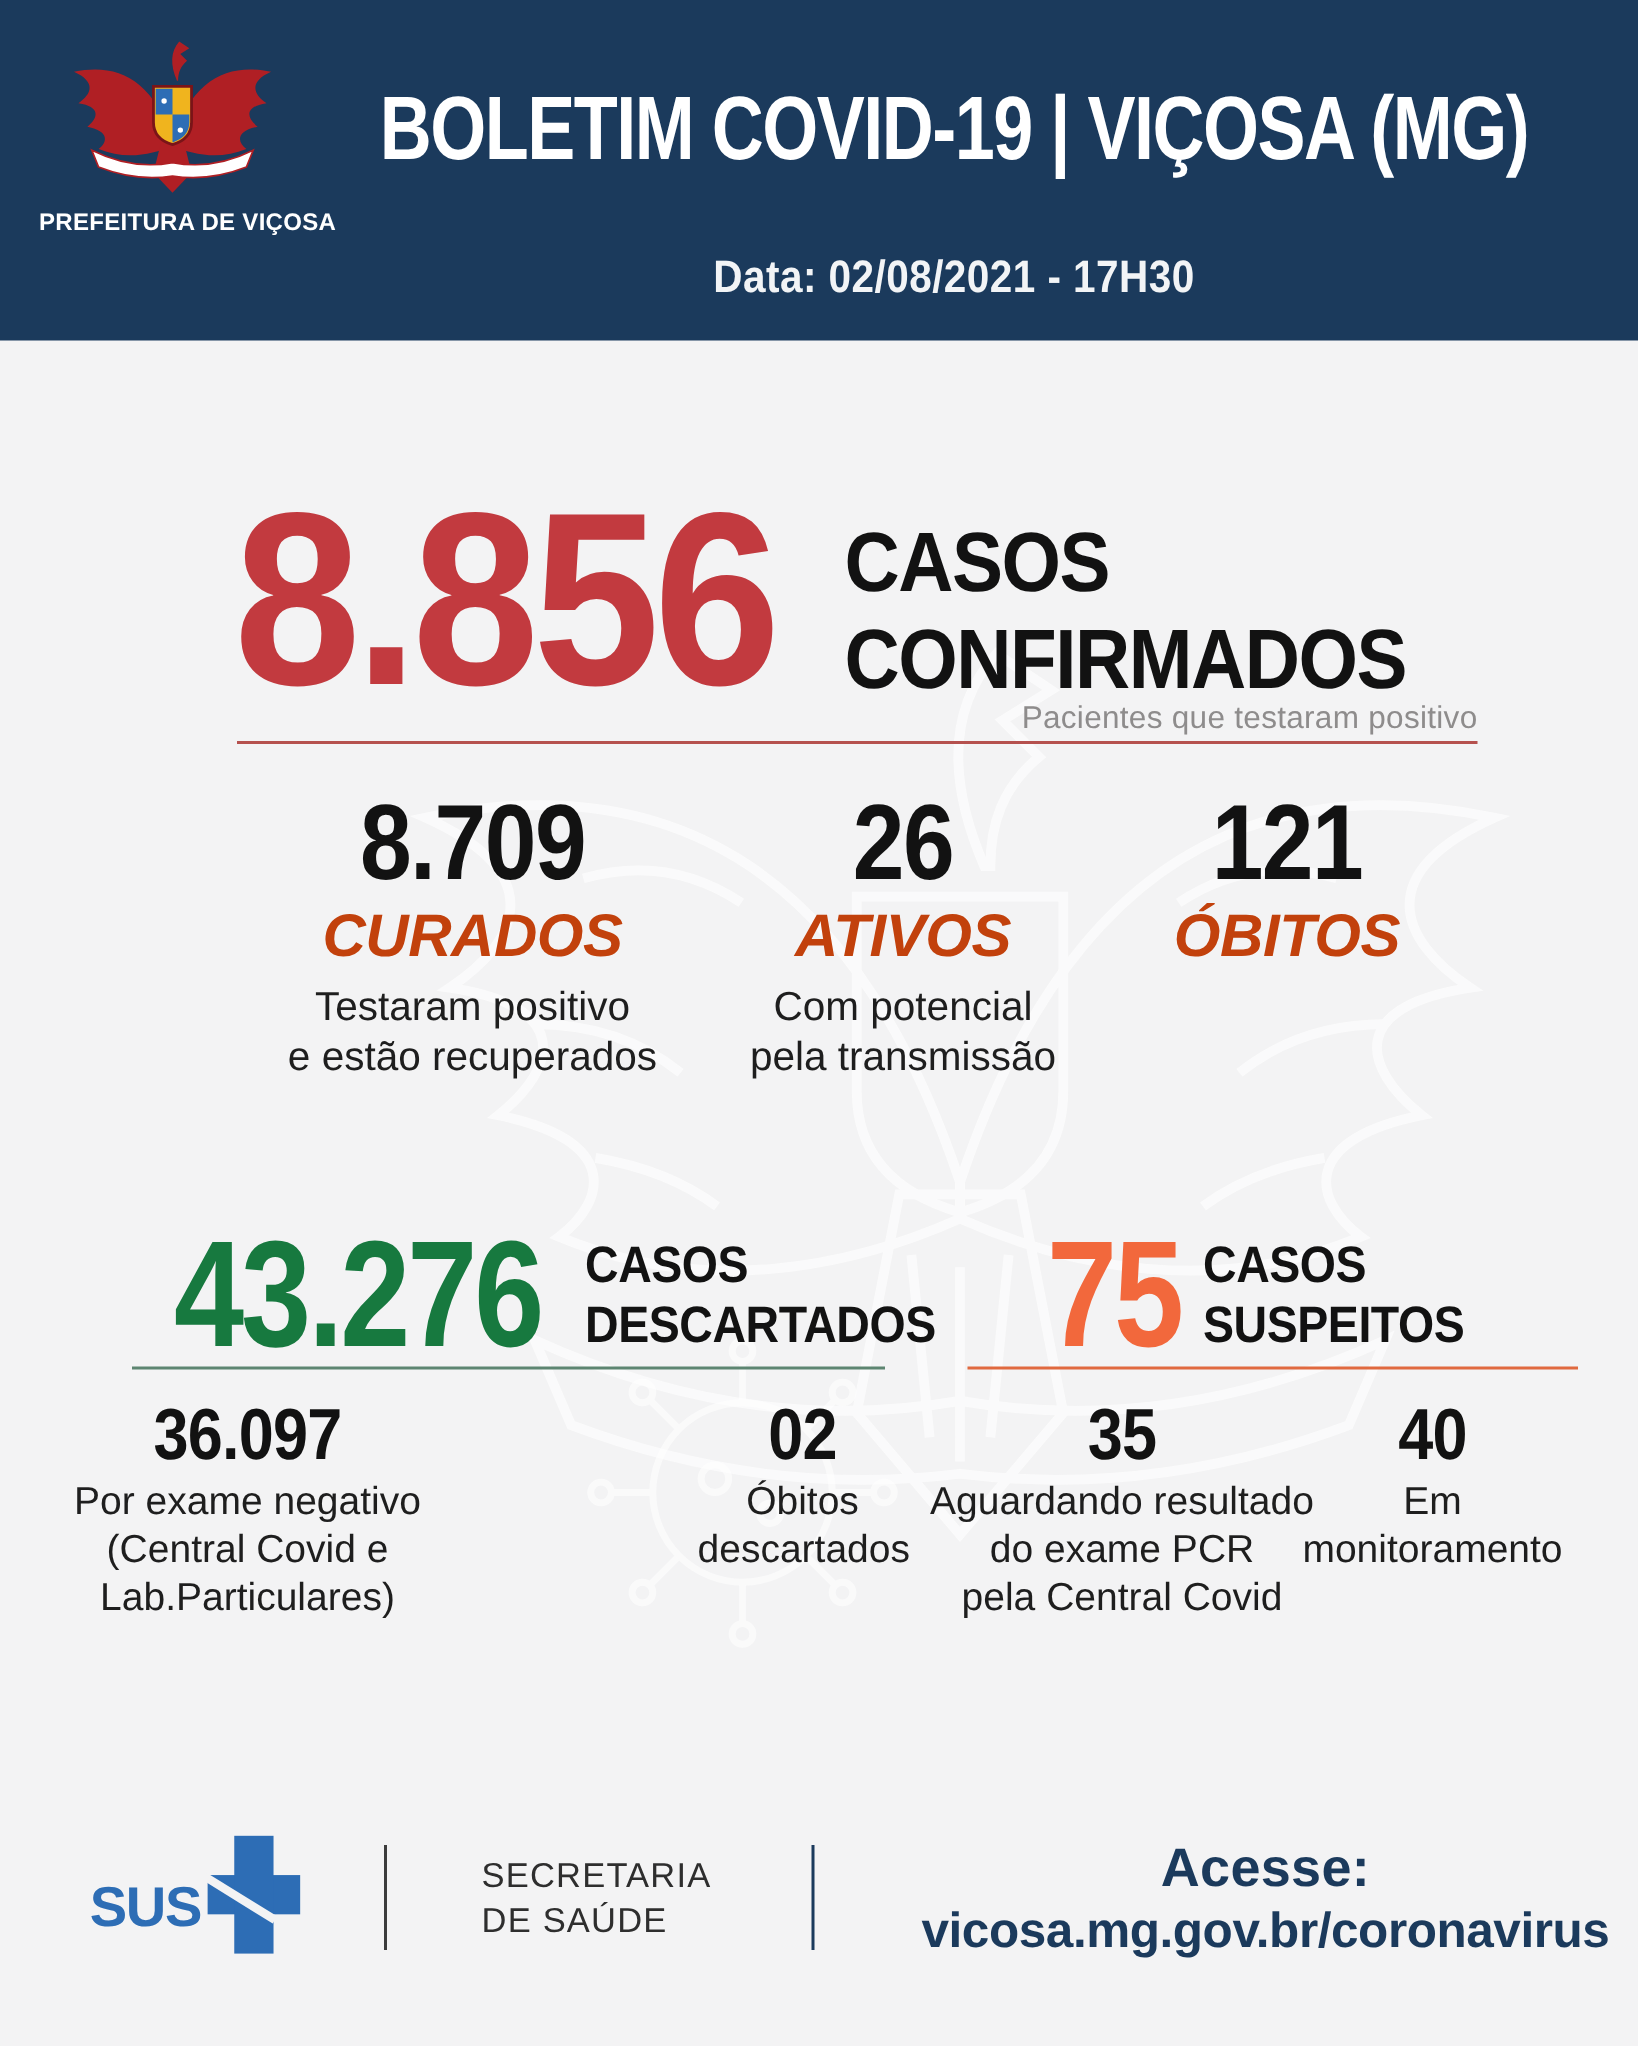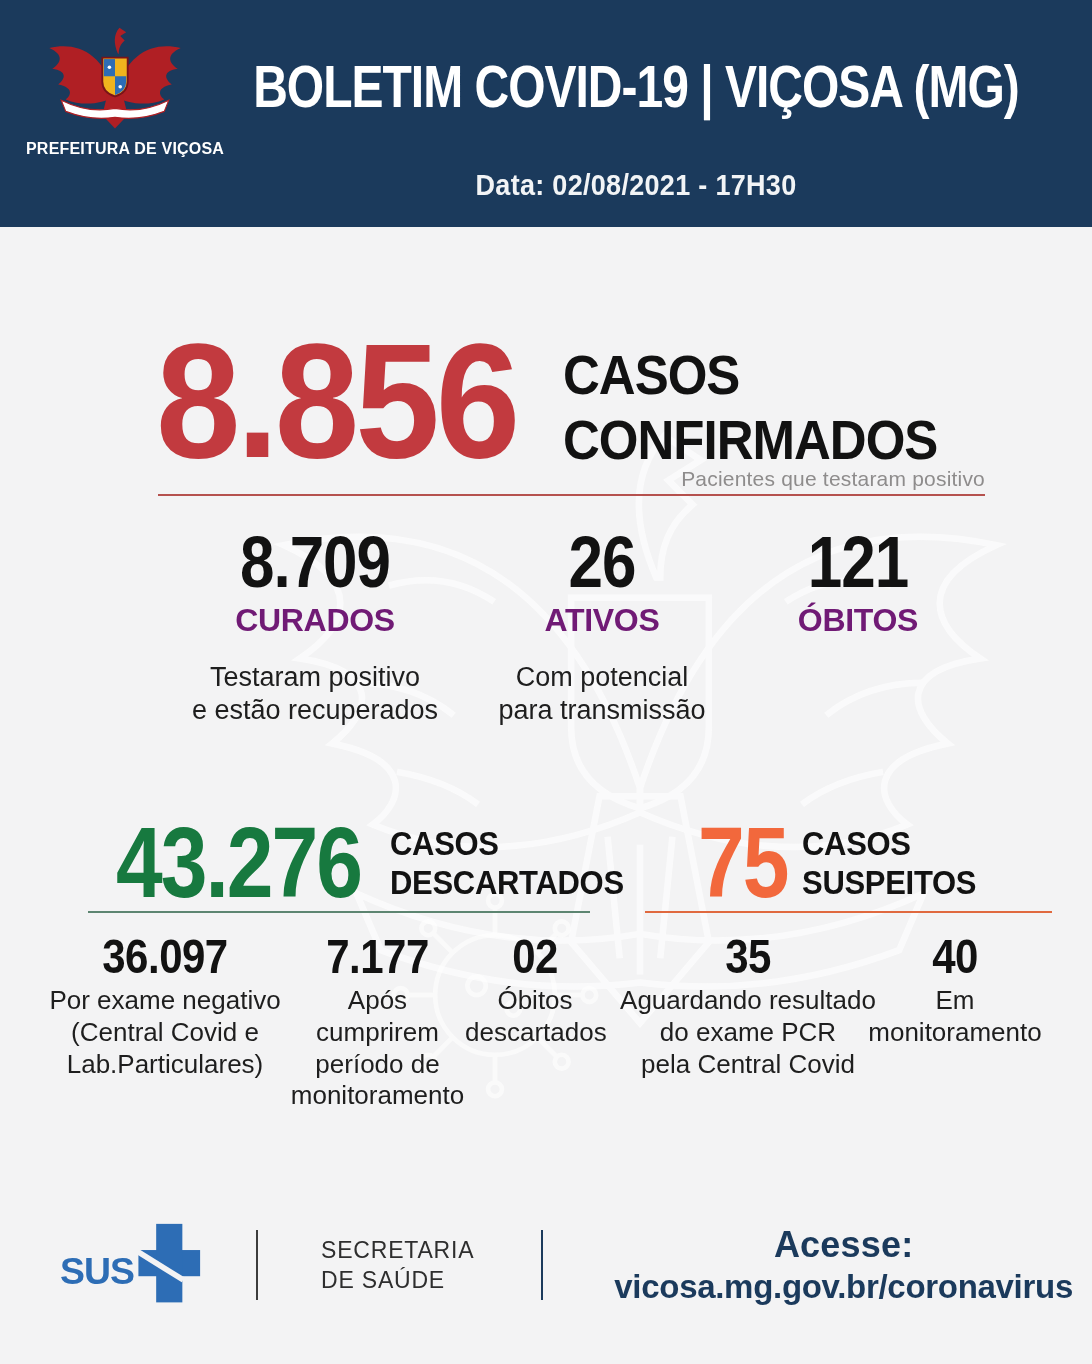--- a/index.html
+++ b/index.html
@@ -123,27 +123,28 @@
     font-size: 62px;
     font-weight: bold;
     letter-spacing: -1px;
     line-height: 1.1;
     transform: scaleY(1.15);
     transform-origin: center top;
     color: #121212;
   }
   .stat-col .stat-label {
     margin-top: 10px;
-    font-size: 32px;
-    font-weight: bold;
-    color: #701a75;
+    font-size: 40px;
+    font-weight: bold;
+    color: #c2410c;
     letter-spacing: -0.3px;
+    font-style: italic;
   }
   .stat-col .stat-desc {
-    margin-top: 22px;
+    margin-top: 8px;
     font-size: 27px;
     color: #1e1e1e;
     line-height: 1.22;
     white-space: pre-line;
   }
   .stat-cured   { left: 130px; top: 524px; width: 370px; }
   .stat-active  { left: 482px; top: 524px; width: 240px; }
   .stat-deaths  { left: 768px; top: 524px; width: 180px; }
 
   
@@ -303,44 +304,38 @@
   <div class="stat-col stat-cured">
     <span class="stat-value">8.709</span>
     <div class="stat-label">CURADOS</div>
     <div class="stat-desc">Testaram positivo
 e estão recuperados</div>
   </div>
   <div class="stat-col stat-active">
     <span class="stat-value">26</span>
     <div class="stat-label">ATIVOS</div>
     <div class="stat-desc">Com potencial
-para transmissão</div>
+pela transmissão</div>
   </div>
   <div class="stat-col stat-deaths">
     <span class="stat-value">121</span>
     <div class="stat-label">ÓBITOS</div>
     <div class="stat-desc"></div>
   </div>
 
   <div class="big-value discarded-value">43.276</div>
   <div class="big-label discarded-label">CASOS
 DESCARTADOS</div>
   <div class="rule rule-discarded"></div>
 
   <div class="sub-col sub-exam">
     <span class="sub-value">36.097</span>
     <div class="sub-desc">Por exame negativo
 (Central Covid e
 Lab.Particulares)</div>
-  </div>
-  <div class="sub-col sub-period">
-    <span class="sub-value">7.177</span>
-    <div class="sub-desc">Após cumprirem
-período de
-monitoramento</div>
   </div>
   <div class="sub-col sub-deaths">
     <span class="sub-value">02</span>
     <div class="sub-desc">Óbitos
 descartados</div>
   </div>
 
   <div class="big-value suspected-value">75</div>
   <div class="big-label suspected-label">CASOS
 SUSPEITOS</div>

